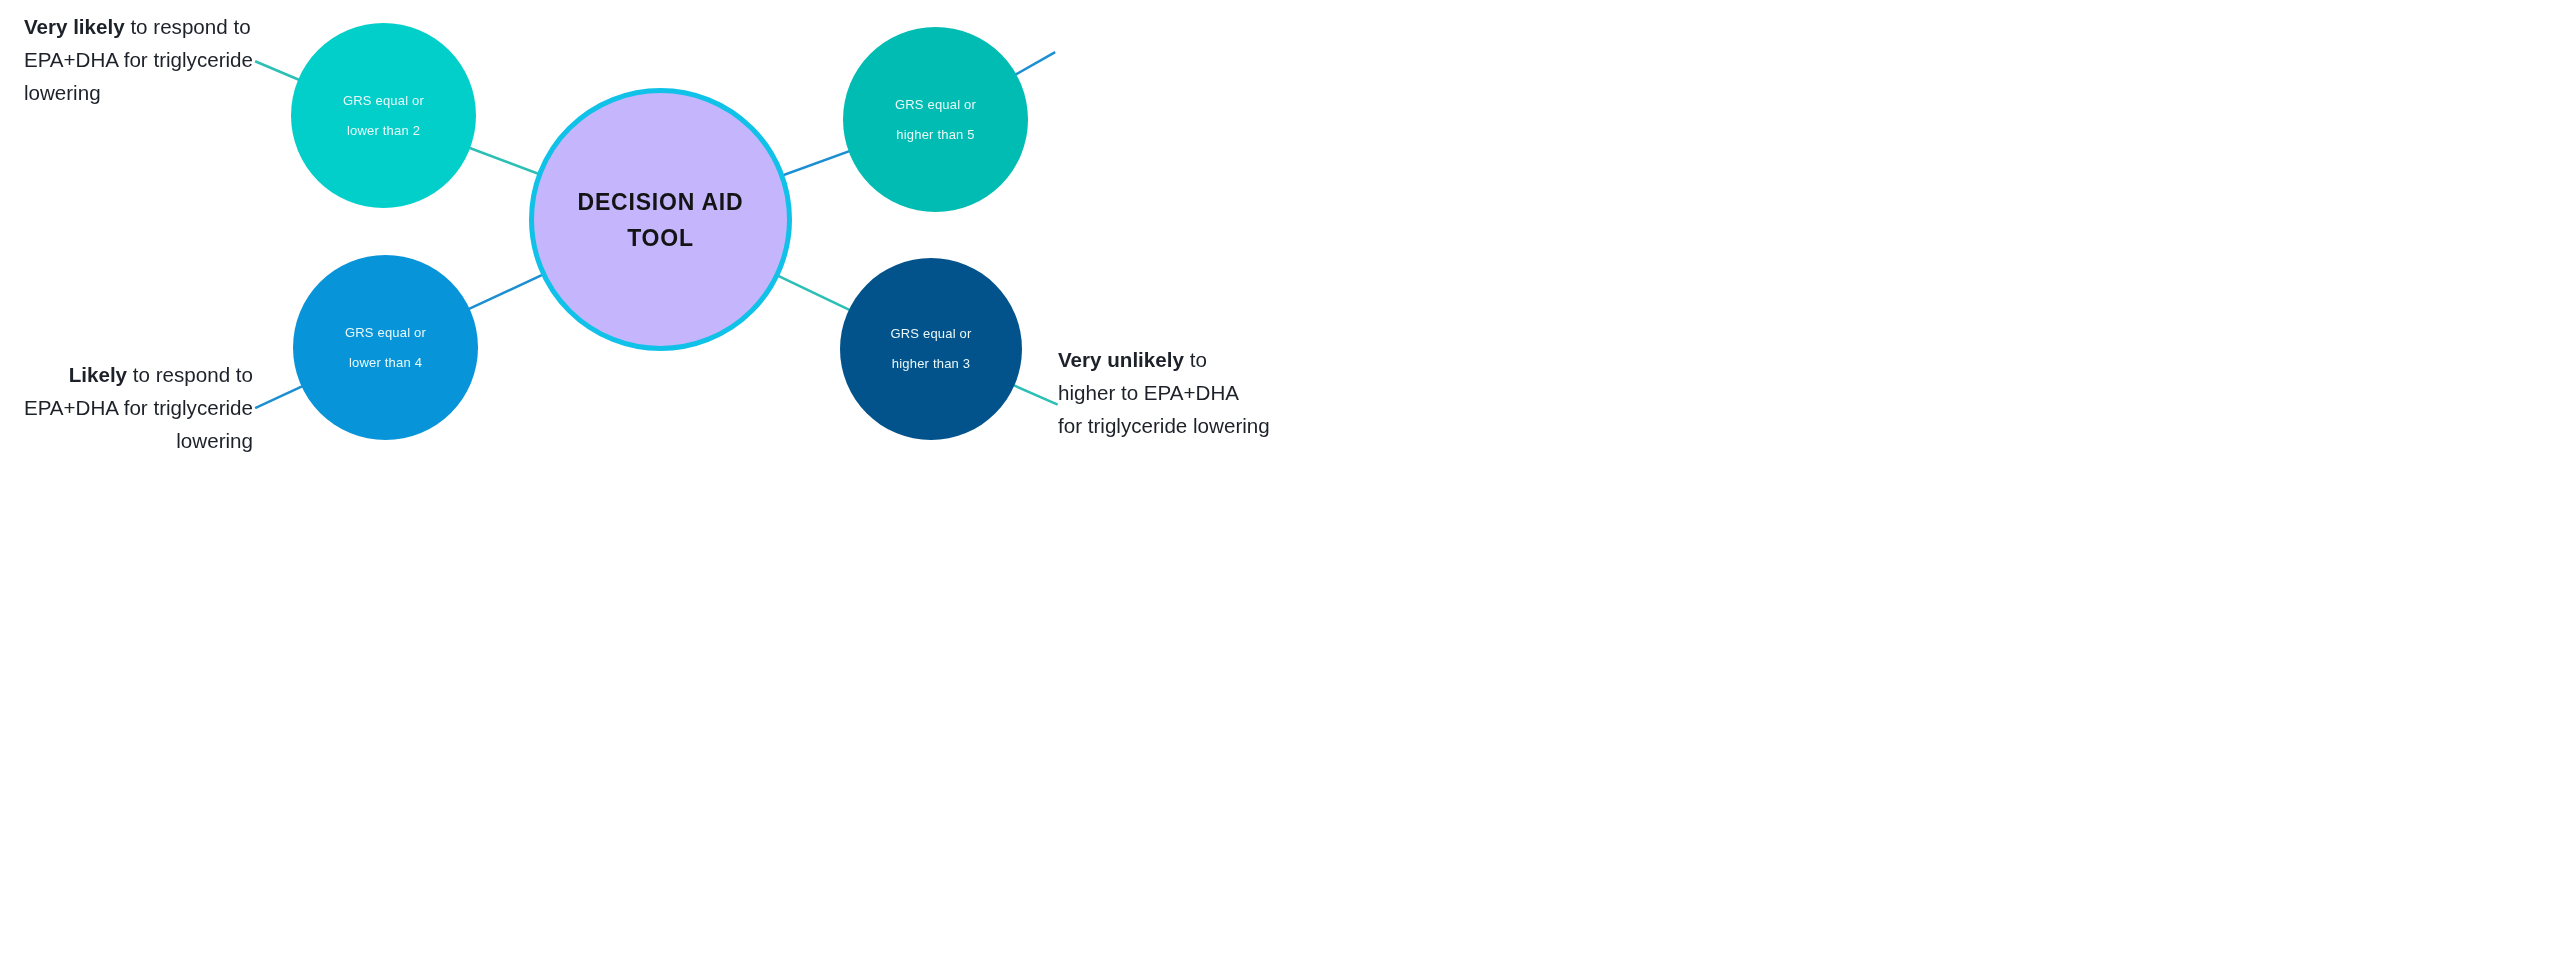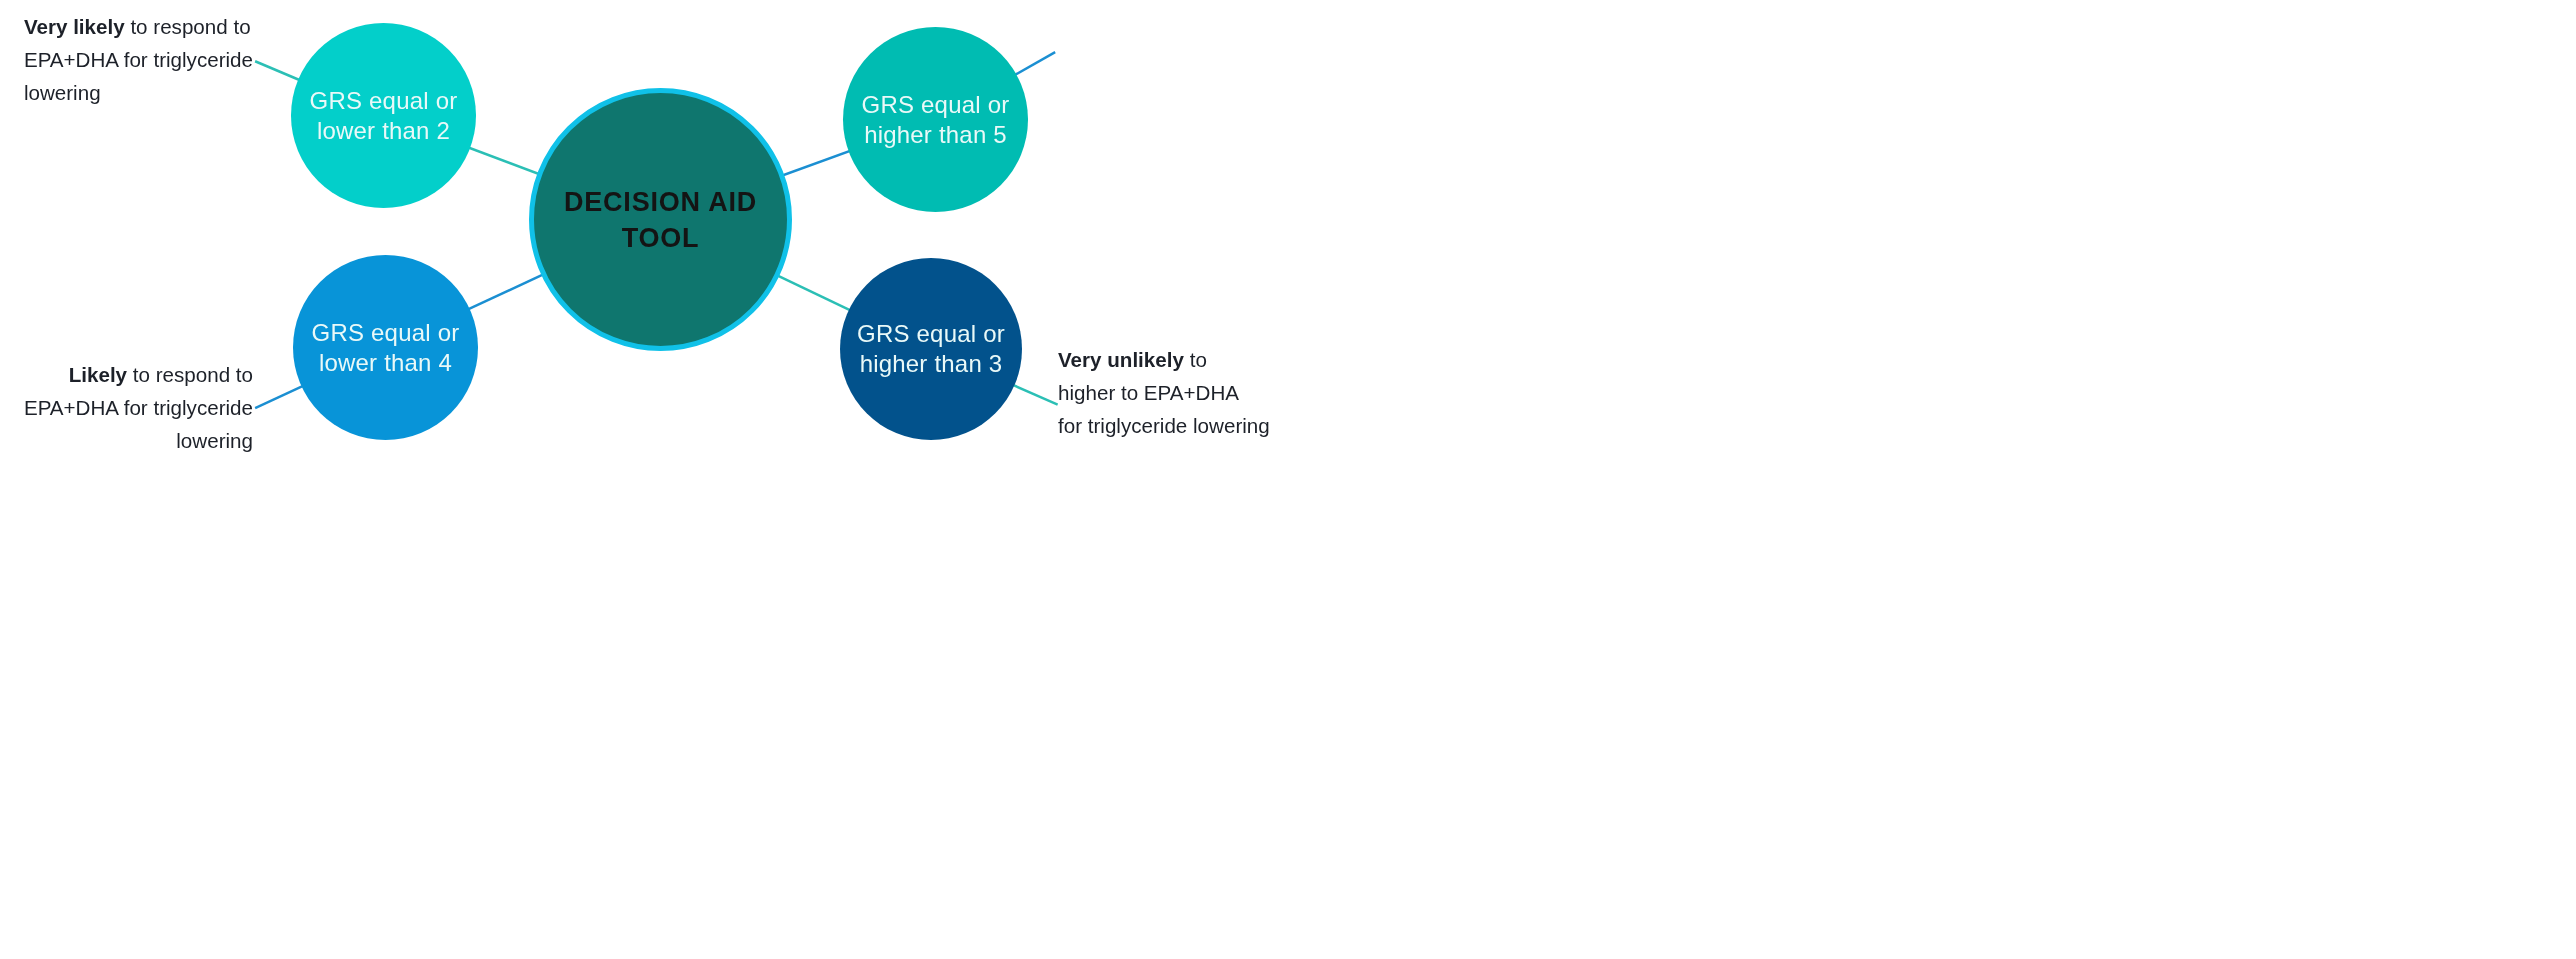--- a/index.html
+++ b/index.html
@@ -19,44 +19,44 @@
   }
   .node {
     position: absolute;
     border-radius: 50%;
     display: flex;
     flex-direction: column;
     align-items: center;
     justify-content: center;
     text-align: center;
     color: #e9f9f8;
-    font-size: 24px;
+    font-size: 13px;
     line-height: 30px;
     font-weight: 400;
     letter-spacing: 0.2px;
     z-index: 2;
   }
   .node-tl { left: 291px;  top: 23px;  width: 185px; height: 185px; }
   .node-tr { left: 843px; top: 27px;  width: 185px; height: 185px; }
   .node-bl { left: 293px;  top: 255px; width: 185px; height: 185px; }
   .node-br { left: 840px; top: 258px; width: 182px; height: 182px; }
   .hub {
     position: absolute;
     left: 529px; top: 88px;
     width: 263px; height: 263px;
     box-sizing: border-box;
-    background: #0f766e;
+    background: #c4b5fd;
     border: 5.8px solid #10c1e8;
     border-radius: 50%;
     display: flex;
     flex-direction: column;
     align-items: center;
     justify-content: center;
     text-align: center;
-    font-size: 27px;
+    font-size: 23px;
     line-height: 36px;
     font-weight: bold;
     color: #141414;
     letter-spacing: 0.8px;
     z-index: 3;
   }
   .annotation {
     position: absolute;
     font-size: 20.6px;
     line-height: 33px;

